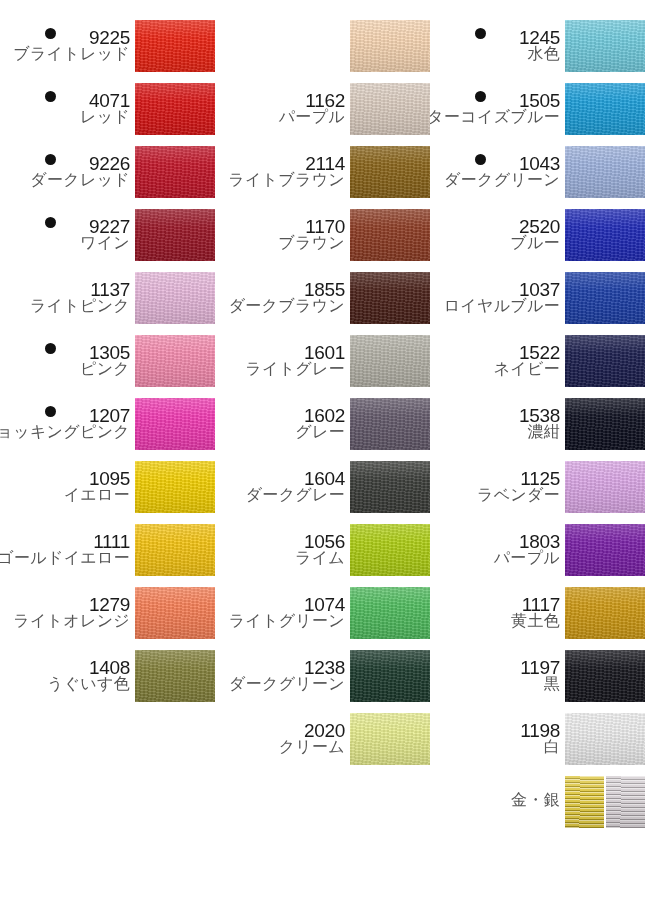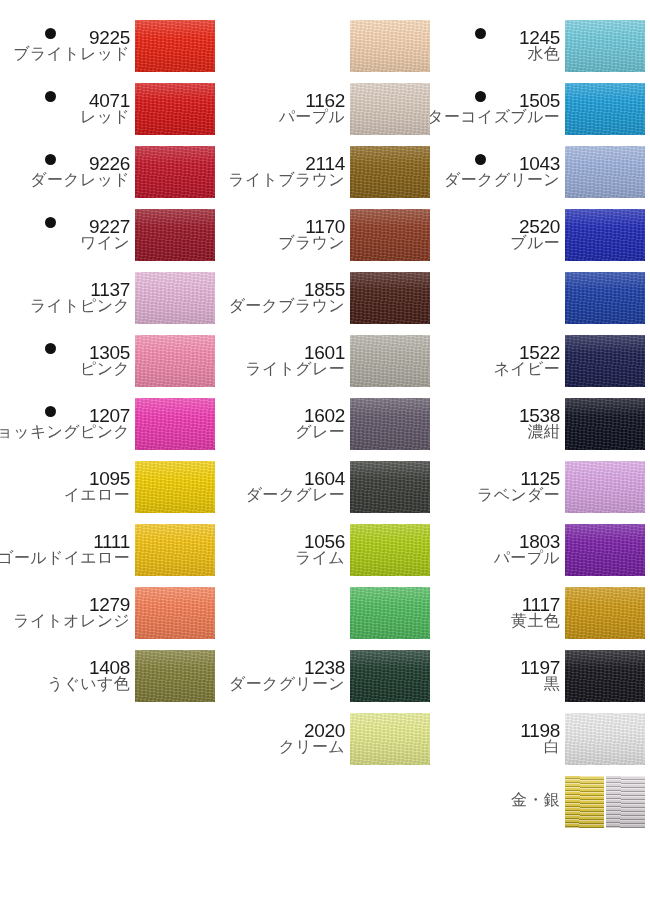--- a/index.html
+++ b/index.html
@@ -365,20 +365,26 @@
             <span class="code">1056</span>
           </div>
           <div class="jname">ライム</div>
         </div>
         <div class="swatch" style="background: rgb(175, 208, 18);">
           <span class="weave"></span>
           <span class="sheen"></span>
         </div>
       </div>
       <div class="swatch-row">
+        <div class="label-box">
+          <div class="code-line">
+            <span class="code">1074</span>
+          </div>
+          <div class="jname">ライトグリーン</div>
+        </div>
         <div class="swatch" style="background: rgb(79, 190, 94);">
           <span class="weave"></span>
           <span class="sheen"></span>
         </div>
       </div>
       <div class="swatch-row">
         <div class="label-box">
           <div class="code-line">
             <span class="code">1238</span>
           </div>
@@ -448,20 +454,26 @@
             <span class="code">2520</span>
           </div>
           <div class="jname">ブルー</div>
         </div>
         <div class="swatch" style="background: rgb(30, 41, 184);">
           <span class="weave"></span>
           <span class="sheen"></span>
         </div>
       </div>
       <div class="swatch-row">
+        <div class="label-box">
+          <div class="code-line">
+            <span class="code">1037</span>
+          </div>
+          <div class="jname">ロイヤルブルー</div>
+        </div>
         <div class="swatch" style="background: rgb(27, 62, 168);">
           <span class="weave"></span>
           <span class="sheen"></span>
         </div>
       </div>
       <div class="swatch-row">
         <div class="label-box">
           <div class="code-line">
             <span class="code">1522</span>
           </div>

